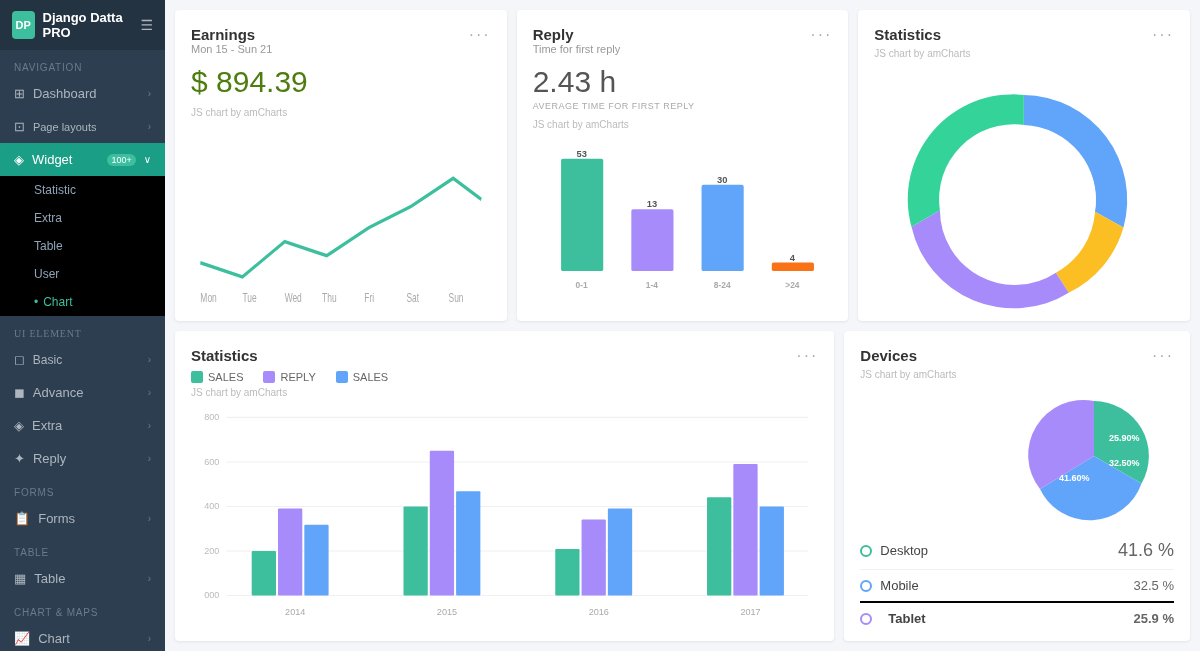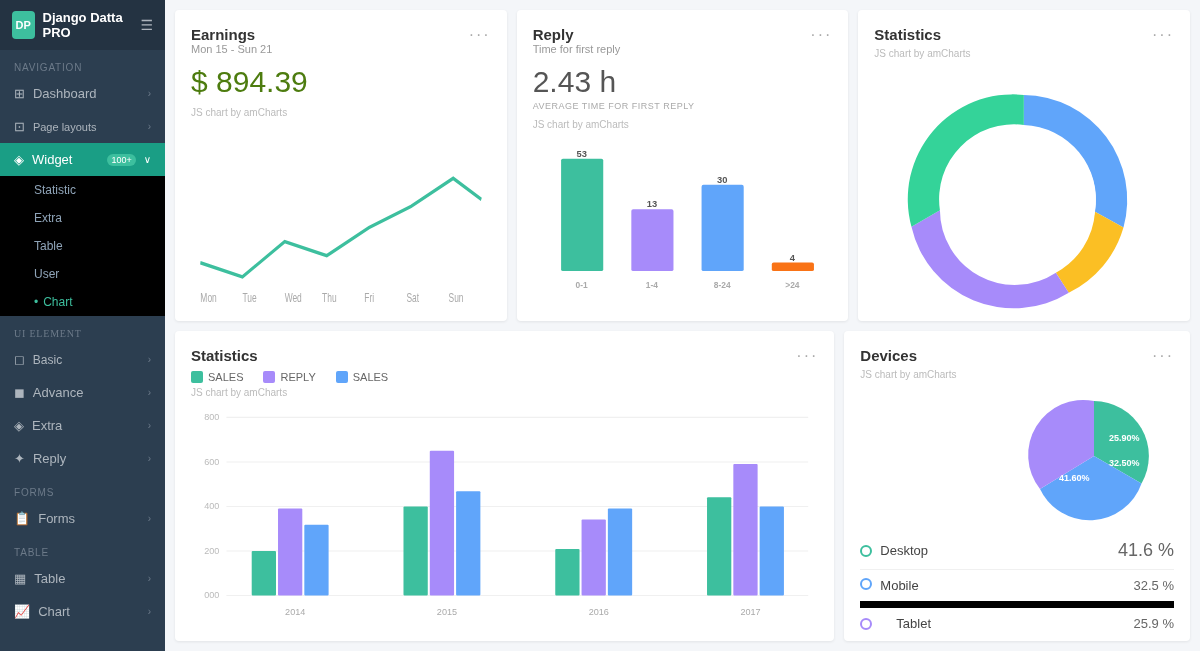--- a/index.html
+++ b/index.html
@@ -79,20 +79,21 @@
     <span style="font-size:10px;color:#6c7a89;">›</span>
   </div>
 
   <div style="padding:12px 14px 4px;font-size:10px;color:#6c7a89;letter-spacing:0.8px;">TABLE</div>
   <div style="display:flex;align-items:center;padding:9px 14px;cursor:pointer;color:#adb5bd;gap:8px;">
     <span style="font-size:13px;">▦</span>
     <span style="flex:1;font-size:13px;">Table</span>
     <span style="font-size:10px;color:#6c7a89;">›</span>
   </div>
 
+  <div style="padding:12px 14px 4px;font-size:10px;color:#6c7a89;letter-spacing:0.8px;">CHART &amp; MAPS</div>
   <div style="display:flex;align-items:center;padding:9px 14px;cursor:pointer;color:#adb5bd;gap:8px;">
     <span style="font-size:13px;">📈</span>
     <span style="flex:1;font-size:13px;">Chart</span>
     <span style="font-size:10px;color:#6c7a89;">›</span>
   </div>
 
 </aside>
 
 <div style="flex:1;overflow-y:auto;padding:10px;display:flex;flex-direction:column;gap:10px;">
 
@@ -278,26 +279,26 @@
           <text x="45" y="95" font-size="9" fill="white" font-weight="bold">41.60%</text>
         </svg>
       </div>
 
       <div>
         <div style="display:flex;align-items:center;padding:8px 0;border-bottom:1px solid #f0f0f0;gap:8px;">
           <div style="width:12px;height:12px;border-radius:50%;border:2px solid #3dbf9e;flex-shrink:0;"></div>
           <span style="flex:1;font-size:13px;color:#444;">Desktop</span>
           <span style="font-size:18px;color:#666;">41.6 %</span>
         </div>
-        <div style="display:flex;align-items:flex-start;padding:8px 0;border-bottom:7px solid #000000;gap:8px;">
+        <div style="display:flex;align-items:center;padding:8px 0;border-bottom:2px solid #000000;gap:8px;">
           <div style="width:12px;height:12px;border-radius:50%;border:2px solid #60a5fa;flex-shrink:0;"></div>
           <span style="flex:1;font-size:13px;color:#444;">Mobile</span>
           <span style="font-size:13px;color:#666;">32.5 %</span>
         </div>
-        <div style="display:flex;align-items:center;padding:8px 0;gap:24px;">
+        <div style="display:flex;align-items:center;padding:8px 0;gap:16px;font-weight:bold;">
           <div style="width:12px;height:12px;border-radius:50%;border:2px solid #a78bfa;flex-shrink:0;"></div>
           <span style="flex:1;font-size:13px;color:#444;">Tablet</span>
           <span style="font-size:13px;color:#666;">25.9 %</span>
         </div>
       </div>
     </div>
 
   </div>
 </div>
 

